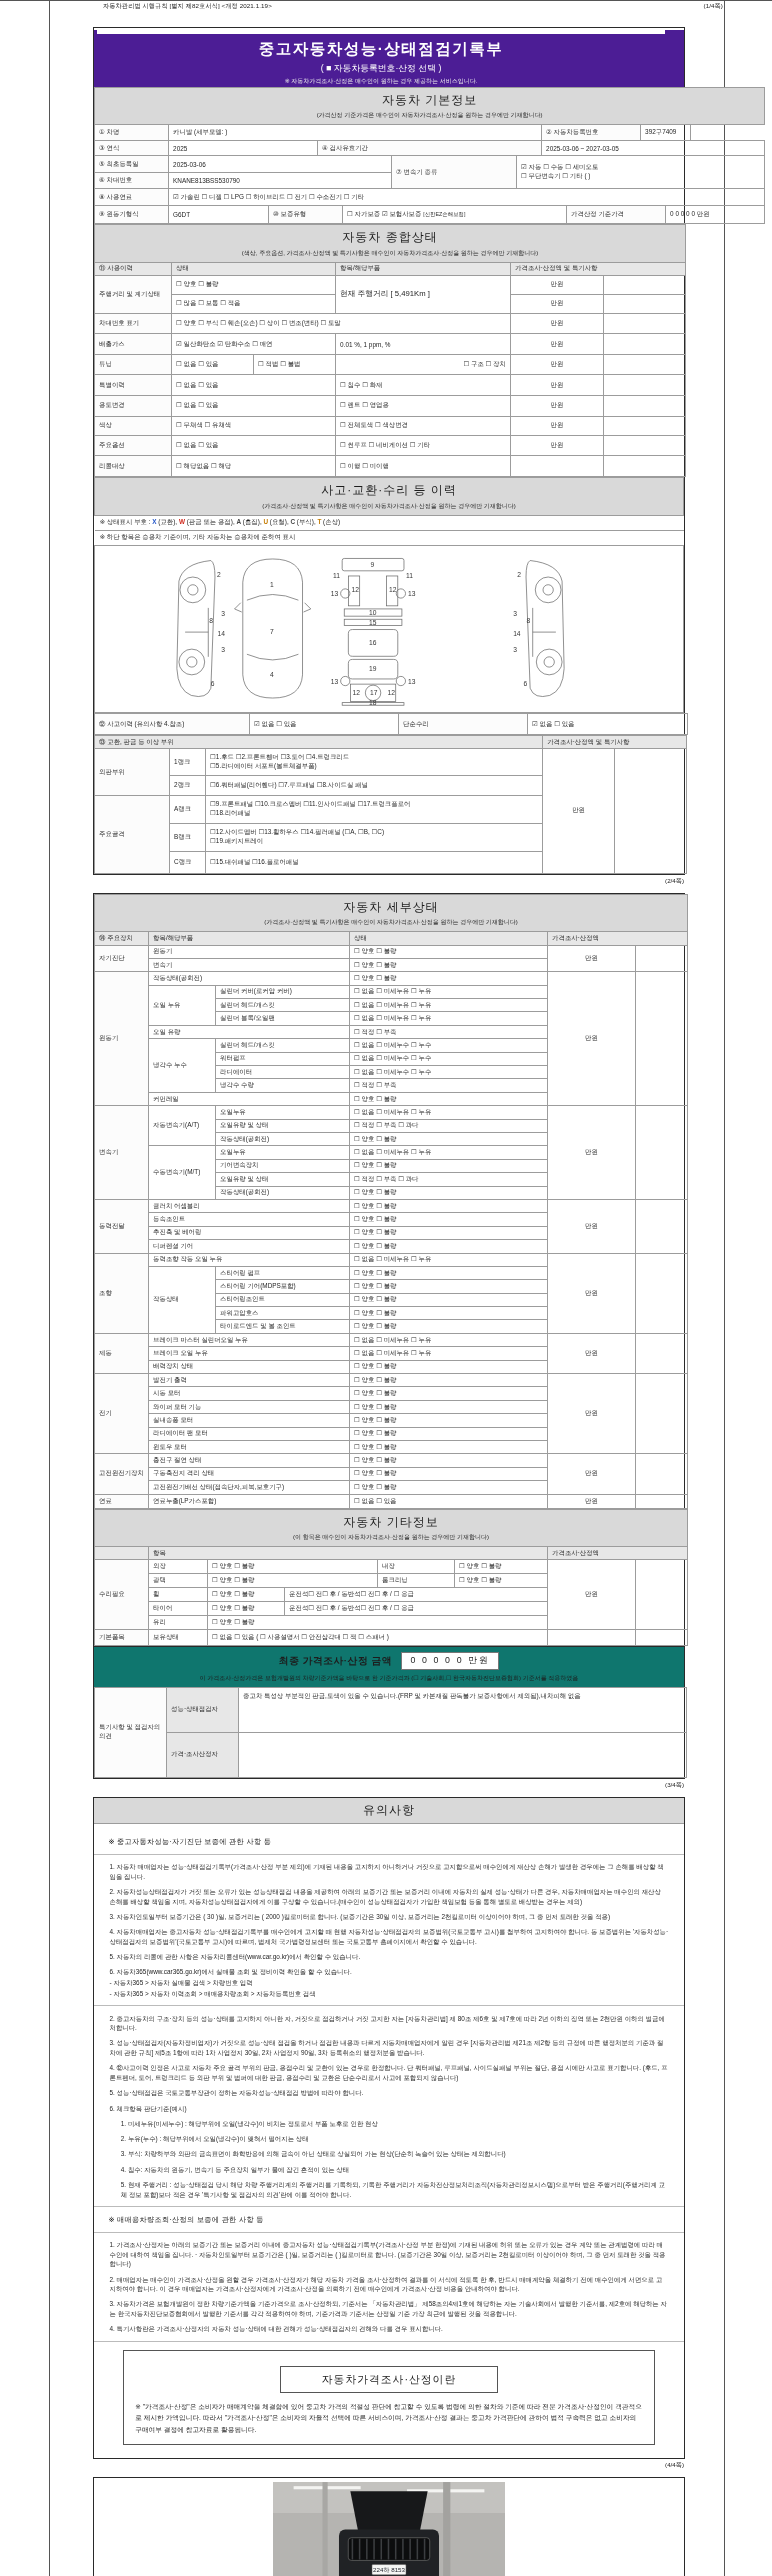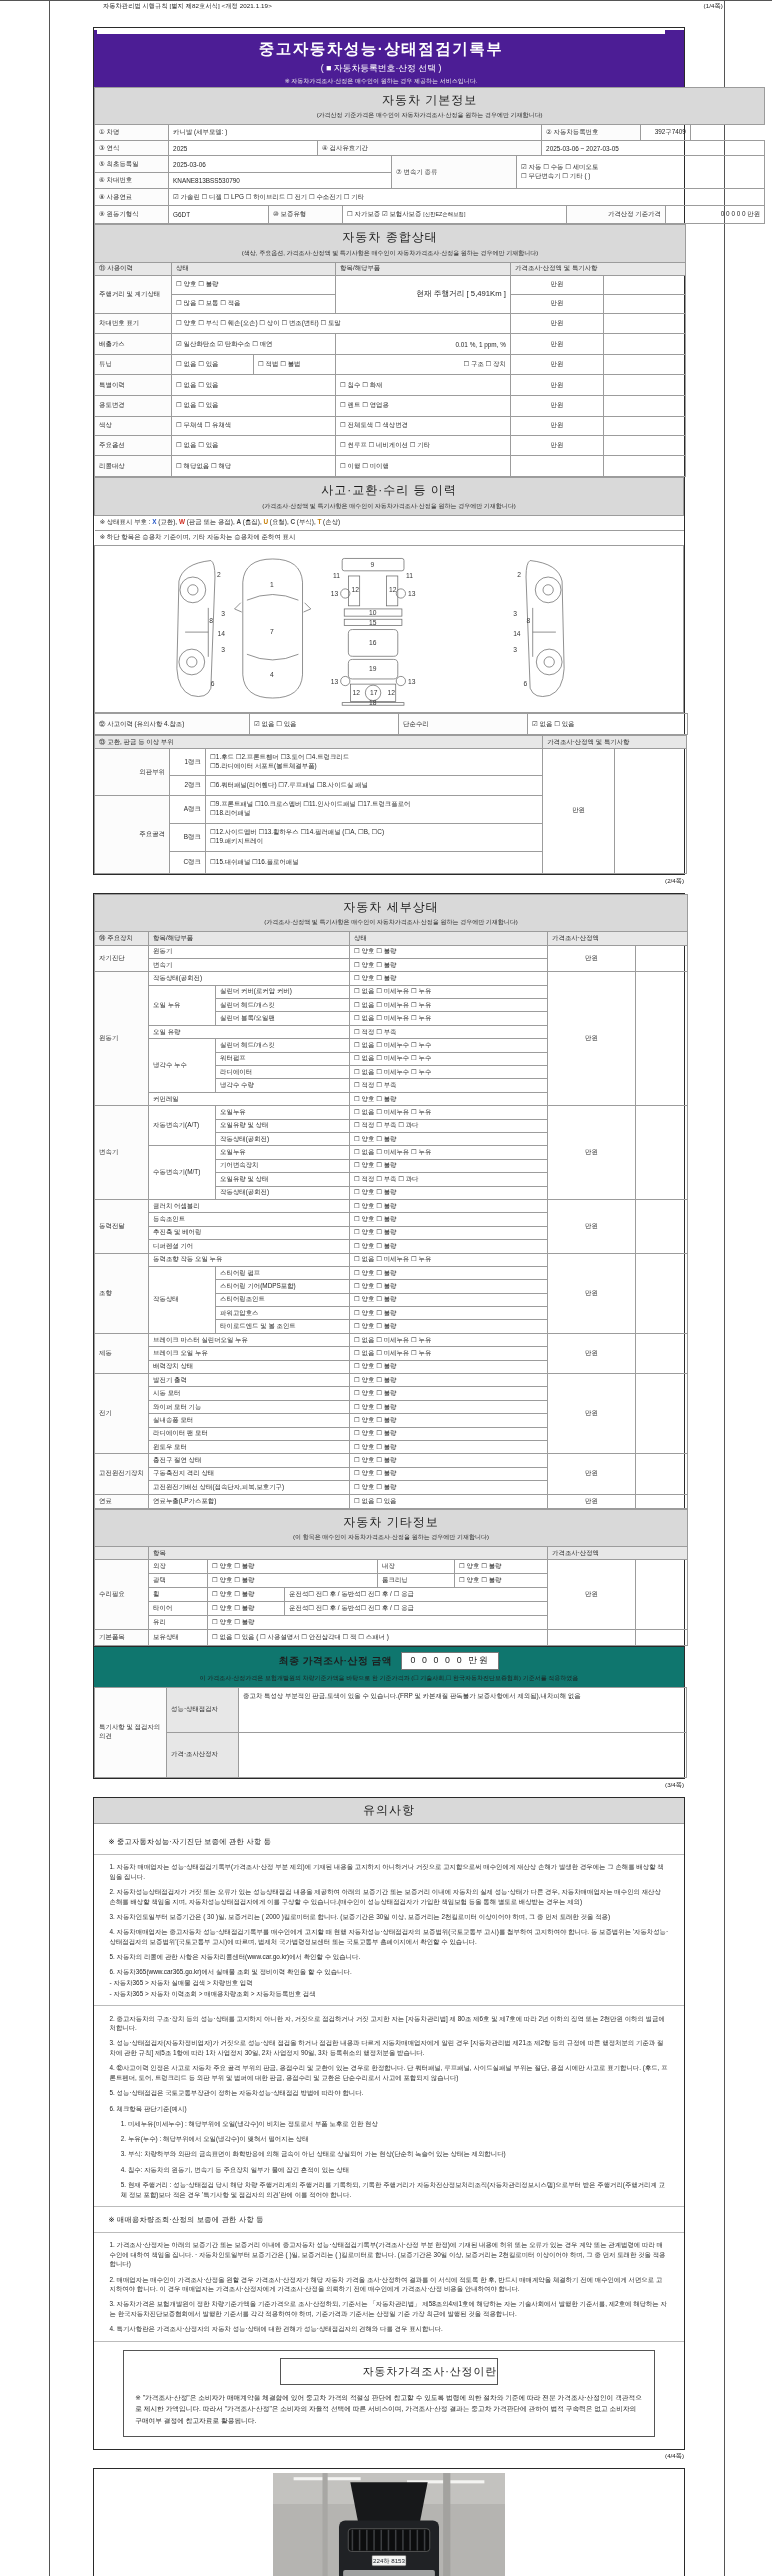--- a/index.html
+++ b/index.html
@@ -20,41 +20,41 @@
   .b-note{text-align:center;font-size:6px;margin-top:2.1px;color:#eee}
   .docno{font-size:7.7px;font-weight:600;padding:4.1px 2.1px 3.1px 5.2px;color:#fff}
   
   table.tbl{width:100%;border-collapse:collapse;table-layout:fixed}
   .tbl td{border:0.5px solid #9c9c9c;font-size:6.4px;padding:1.5px 4.1px;vertical-align:middle;overflow:hidden;white-space:nowrap}
   .tbl td.wrap{white-space:normal}
   .sec{background:#d9d9d9;text-align:center;padding:4.1px 2.1px!important}
   .sec .sec-t{font-size:12px;letter-spacing:1px}
   .sec .sec-n{font-size:6px;margin-top:2.1px}
   .colh{background:#e7e7e7}
-  .c{text-align:right}
+  .c{text-align:left}
   .price{text-align:center}
   .lab{background:#fcfcfc}
   .legend{border-left:none!important;border-right:none!important;padding:2.6px 5.2px!important}
   .lgX{color:#2456c9;font-weight:700}.lgW{color:#d0281c;font-weight:700}.lgA{color:#444;font-weight:700}.lgU{color:#c47b00;font-weight:700}.lgC{color:#444;font-weight:700}.lgT{color:#c47b00;font-weight:700}
   .diagcell{padding:5.2px 0!important}
   .small{font-size:5.4px;color:#333}
   
   .finalblk{background:#0f766e;border-top:1px solid #2a2a2a;padding:5.2px 0 4.1px 0;text-align:center}
   .finalrow{display:flex;justify-content:center;align-items:center;gap:9.3px}
   .final-lab{font-size:9.8px;font-weight:700;letter-spacing:0.5px}
   .final-amt{background:#fff;border:0.5px solid #777;padding:2.1px 8.2px;font-size:8.8px;letter-spacing:2.1px}
   .final-note{font-size:6px;margin-top:3.6px}
   
   .ncontent{padding:7.2px 13.4px 9.3px 13.4px}
   .nh{font-size:7.2px;margin:5.2px 1px;letter-spacing:0.3px}
   .nitem{font-size:6.4px;line-height:1.5;margin:5.7px 2.1px;white-space:normal}
   .nsub{margin-left:13.4px}
   .nrule{border:none;border-top:0.5px solid #bbb;margin:7.2px -13.4px}
   .nbox{border:0.5px solid #555;margin:8.2px 15.5px 3.1px 15.5px;padding:7.2px 11.3px 9.3px 11.3px}
-  .nbox-title{border:0.5px solid #555;width:216px;margin:0 auto;text-align:right;font-size:10.8px;letter-spacing:1px;padding:5.2px 0}
+  .nbox-title{border:0.5px solid #555;width:216px;margin:8px auto;text-align:center;font-size:10.8px;letter-spacing:1px;padding:5.2px 0}
   .nbox-text{font-size:6.7px;line-height:1.7;margin-top:7.2px;white-space:normal}
   
   .photo-row{text-align:center;border-bottom:0.5px solid #9c9c9c;padding:4.1px 0}
   svg text{font-family:"Liberation Sans","DejaVu Sans",sans-serif}
 </style>
 </head>
 <body>
 
 <div class="edge l"></div>
 <div class="edge r"></div>

